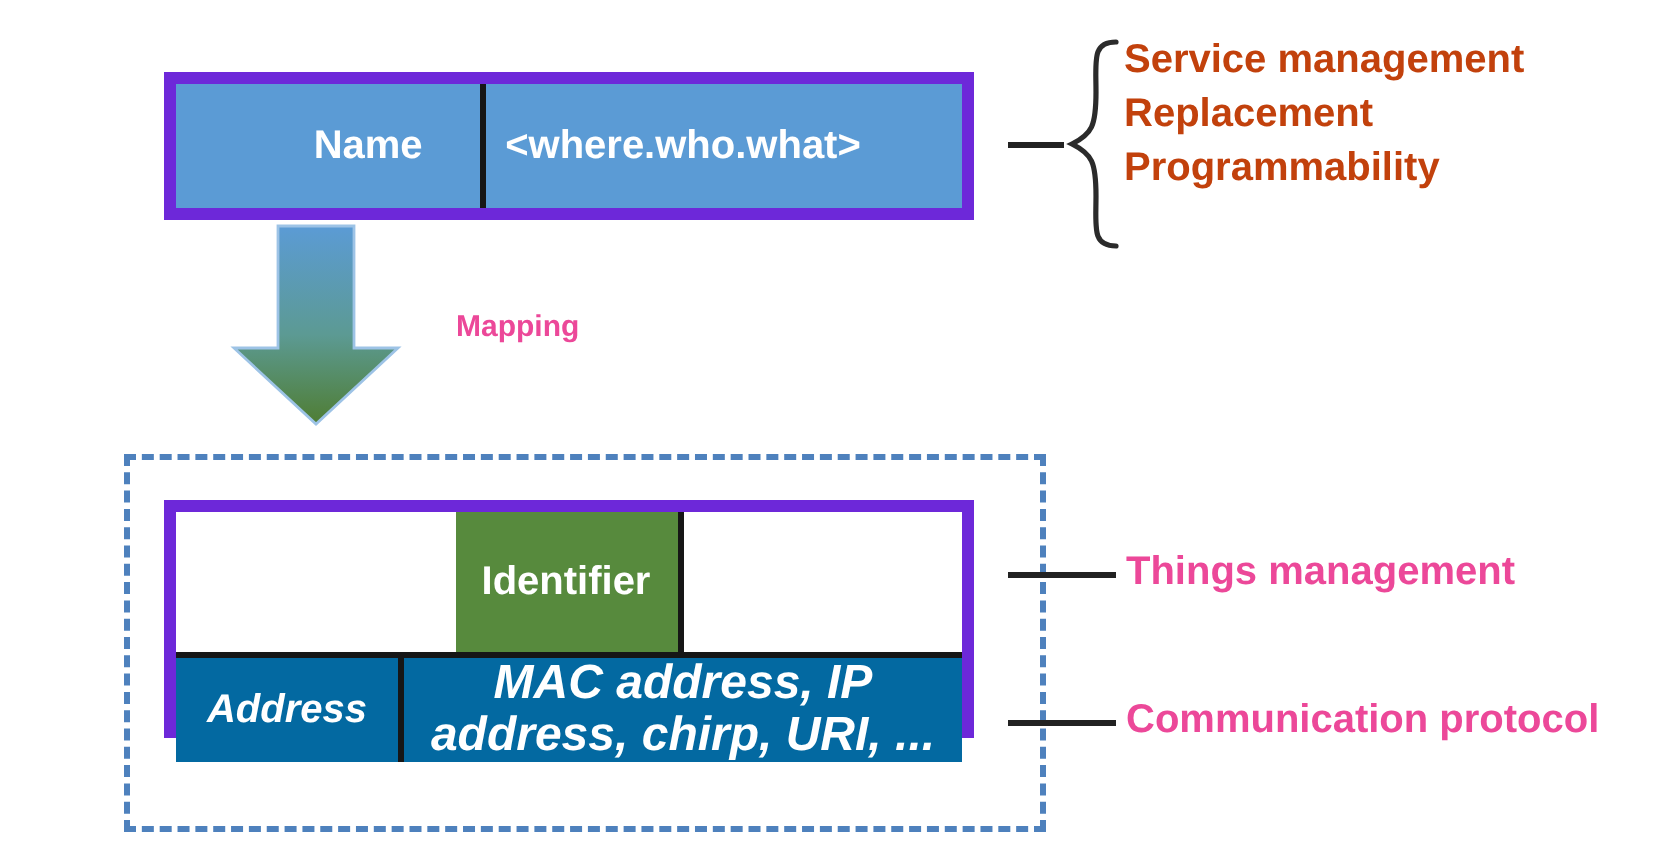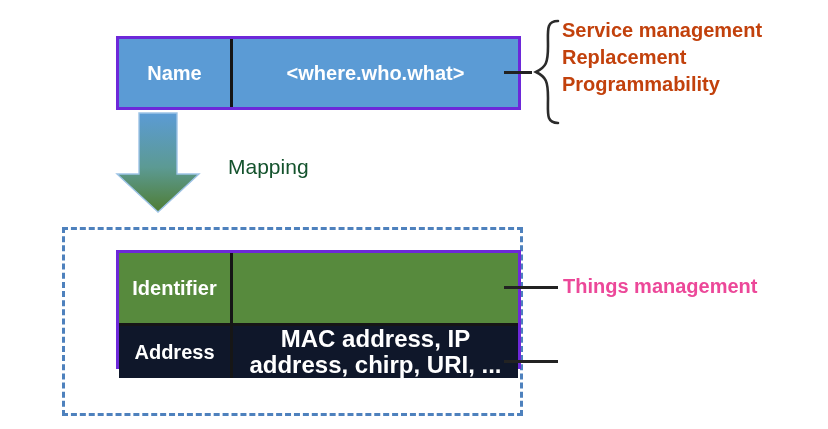--- a/index.html
+++ b/index.html
@@ -2,40 +2,40 @@
 <html><head>
 <meta charset="utf-8">
 <style>
   html,body{margin:0;padding:0;background:#ffffff;}
   .canvas{
     position:relative;width:828px;height:429px;background:#ffffff;overflow:hidden;
     font-family:"Liberation Sans", sans-serif;color:#2e2e2e;
   }
   
   .tbl{
-    position:absolute;left:116px;width:405px;box-sizing:border-box;
-    border:3px solid #6d28d9;display:flex;flex-direction:column;
+    position:absolute;left:82px;width:405px;box-sizing:border-box;
+    border:6px solid #6d28d9;display:flex;flex-direction:column;align-items:center;
   }
   .tbl-top{top:36px;height:74px;background:#5b9bd5;}
   .tbl-bottom{top:250px;height:119px;}
   .row{display:flex;flex:1;}
   .row-green{background:#578a3d;}
-  .row-orange{background:#0f172a;border-top:3px solid #161616;}
+  .row-orange{background:#0369a1;border-top:3px solid #161616;font-style:italic;}
   .cell{display:flex;align-items:center;justify-content:center;text-align:center;
     color:#ffffff;font-weight:600;font-size:20px;line-height:25px;box-sizing:border-box;}
   .cell-label{width:114px;flex:0 0 114px;border-right:3px solid #161616;}
   .cell-value{flex:1;padding:0 10px;border-radius:12px;}
   .tbl-top .row{height:100%;}
   
   .hline{position:absolute;height:3px;background:#222222;}
   
   .purposes{position:absolute;left:562px;top:17px;font-size:20px;font-weight:600;
     line-height:27px;color:#c2410c;white-space:nowrap;}
   .annot{position:absolute;left:563px;font-size:20px;font-weight:600;color:#ec4899;white-space:nowrap;}
-  .mapping{position:absolute;left:228px;top:155px;font-size:21px;font-weight:400;color:#14532d;}
+  .mapping{position:absolute;left:228px;top:155px;font-size:15px;font-weight:700;color:#ec4899;}
   
   .dashedbox{position:absolute;left:62px;top:227px;width:461px;height:189px;
     box-sizing:border-box;border:3px dashed #4e81bd;}
   .brace-svg{position:absolute;left:528px;top:17px;}
   .arrow-svg{position:absolute;left:113px;top:112px;}
 </style>
 </head>
 <body>
 
 <div class="canvas">
@@ -81,14 +81,15 @@
     <div class="row row-orange">
       <div class="cell cell-label">Address</div>
       <div class="cell cell-value" style="font-size:24px;line-height:26px;">MAC address, IP address, chirp, URI, ...</div>
     </div>
   </div>
 
   <div class="hline" style="left:504px;top:286px;width:54px"></div>
   <div class="hline" style="left:504px;top:360px;width:54px"></div>
 
   <div class="annot" style="top:275px;">Things management</div>
+  <div class="annot" style="top:349px;">Communication protocol</div>
 
 </div>
 
 </body></html>

